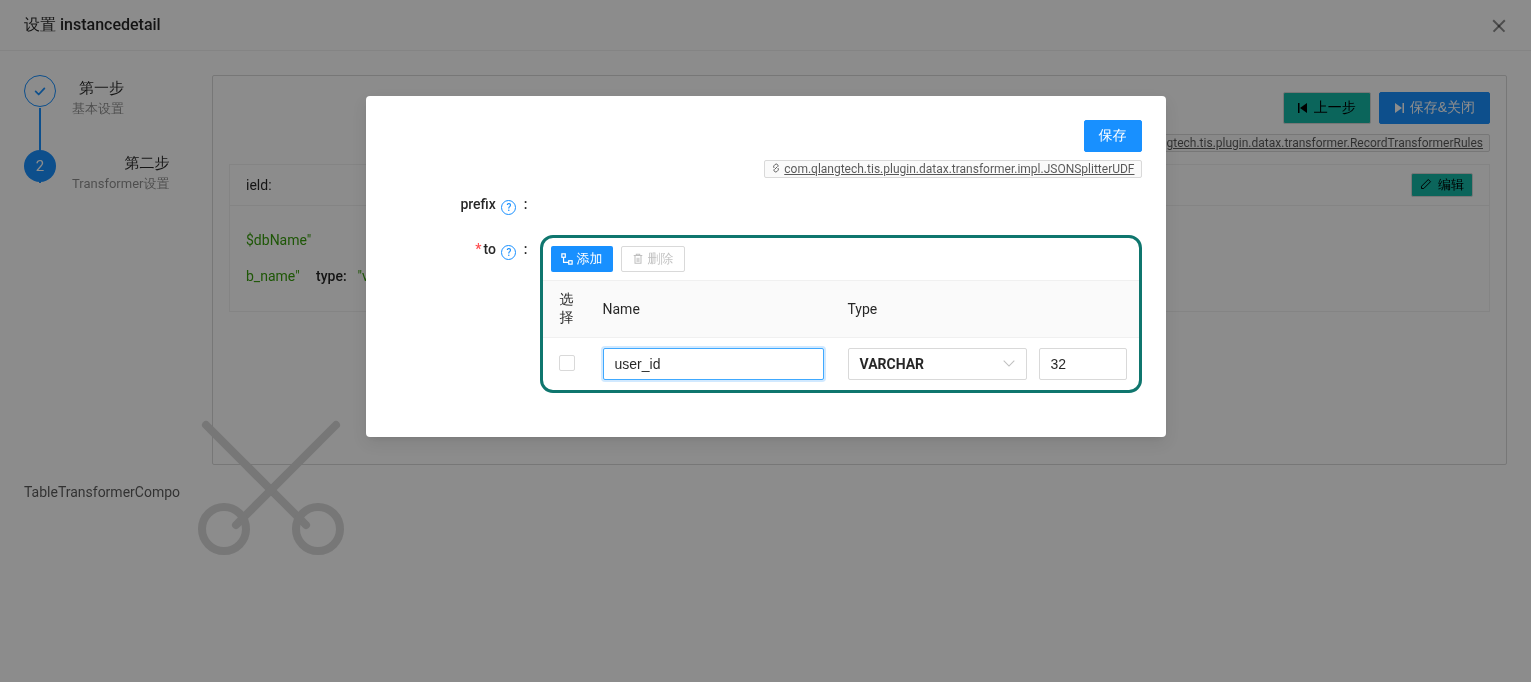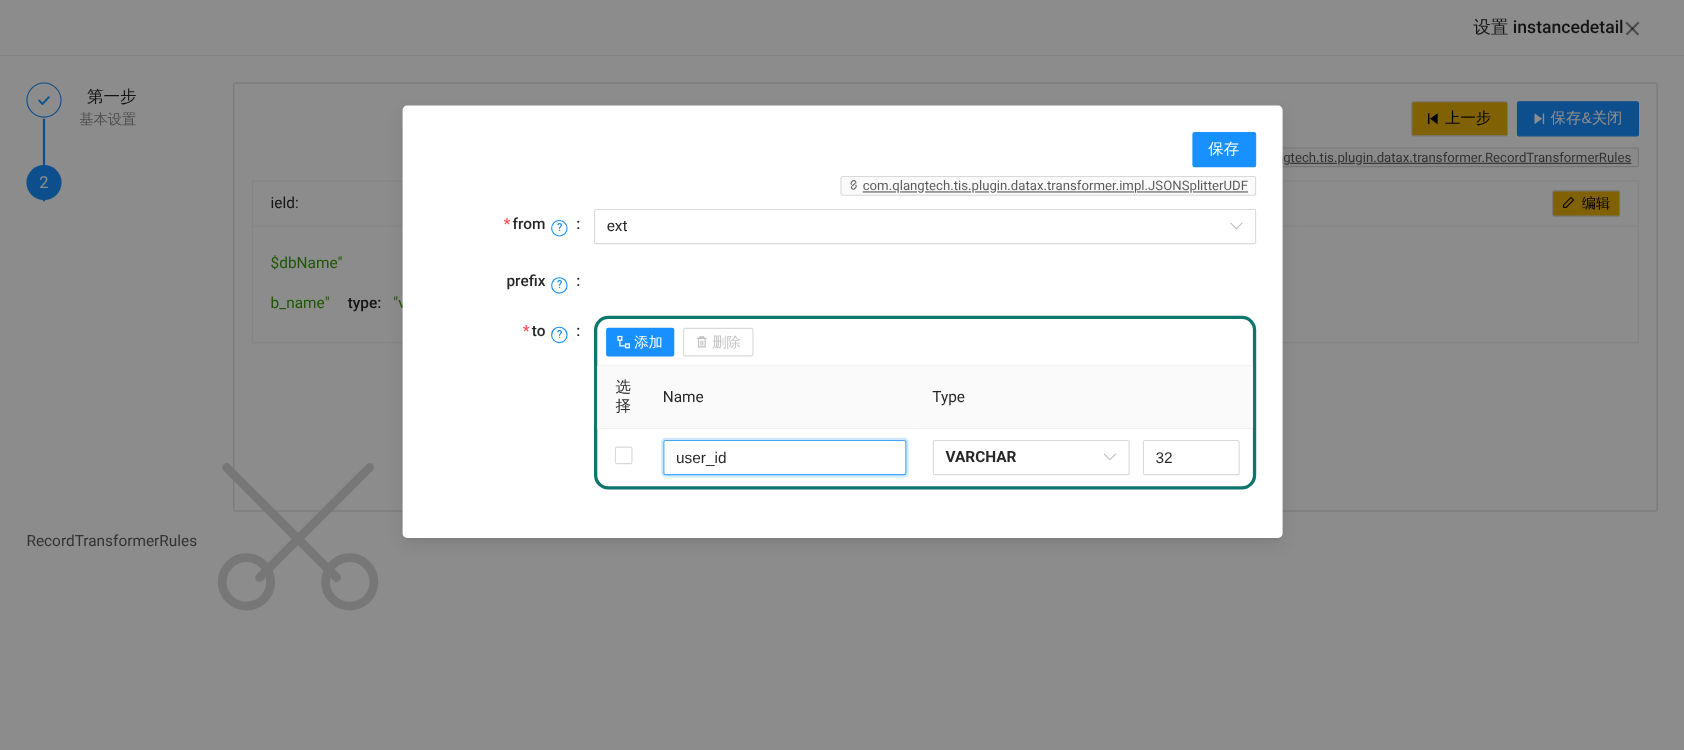--- a/index.html
+++ b/index.html
@@ -12,22 +12,22 @@
       height: 682px;
       overflow: hidden;
       position: relative;
     }
     
     .page-header {
       height: 51px;
       border-bottom: 1px solid #f0f0f0;
       display: flex;
       align-items: center;
-      justify-content: flex-end;
-      padding: 0 39px;
+      justify-content: space-between;
+      padding: 0 24px;
     }
     .page-title { font-size: 16px; font-weight: 500; }
     .close-x {
       width: 16px; height: 16px;
       cursor: pointer;
       position: relative;
       color: rgba(0,0,0,0.45);
     }
     .close-x::before, .close-x::after {
       content:'';
@@ -89,21 +89,21 @@
       height: 390px;
     }
     .main-toolbar {
       display: flex;
       justify-content: flex-end;
       gap: 8px;
       margin-bottom: 10px;
     }
     .btn {
       border: 1px solid #d9d9d9;
-      background: #eab308;
+      background: #14b8a6;
       border-radius: 2px;
       padding: 4px 14px;
       height: 32px;
       font-size: 14px;
       cursor: pointer;
       display: inline-flex;
       align-items: center;
       gap: 6px;
     }
     .btn-primary {
@@ -366,20 +366,24 @@
             <path d="M3 8.5L6.5 12L13 5" stroke="#1890ff" stroke-width="2" stroke-linecap="round" stroke-linejoin="round"></path>
           </svg>
       </div>
       <div class="step-content">
         <div class="step-title">第一步</div>
         <div class="step-desc">基本设置</div>
       </div>
     </div>
     <div class="step">
       <div class="step-icon active">2</div>
+      <div class="step-content">
+        <div class="step-title">第二步</div>
+        <div class="step-desc">Transformer设置</div>
+      </div>
     </div>
   </div>
 
   <div class="main-panel">
     <div class="main-toolbar">
       <button class="btn">
         <span><svg width="10" height="10" viewBox="0 0 10 10">
               <rect x="0" y="0" width="1.5" height="10" fill="currentColor"></rect>
               <path d="M9 0 L9 10 L2 5 Z" fill="currentColor"></path>
             </svg></span>
@@ -415,51 +419,38 @@
         <div><span class="val">$dbName"</span></div>
         <div>
           <span class="val">b_name"</span>&nbsp;&nbsp;
           <span class="kw">type:</span>&nbsp;
           <span class="val">"varchar(32)"</span>
         </div>
       </div>
     </div>
   </div>
 </div>
-<div class="footer-tag" style="position:absolute; left:24px; top:476px;">RecordTransformerRules</div>
+<div class="footer-tag" style="position:absolute; left:24px; top:476px;">TableTransformerCompo</div>
 
 <div class="backdrop"></div>
 
 <div class="modal">
   <div class="modal-body">
     <div class="modal-actions">
       <button class="btn btn-primary">保存</button>
     </div>
     <div class="modal-link-row">
       <span class="link-tag">
         <span><svg width="10" height="10" viewBox="0 0 16 16">
               <path d="M6 10 L10 6 M5 8 a3 3 0 0 1 0-4 l2-2 a3 3 0 0 1 4 4 M11 8 a3 3 0 0 1 0 4 l-2 2 a3 3 0 0 1-4-4" stroke="currentColor" stroke-width="1.5" fill="none"></path>
             </svg></span>
         <span>com.qlangtech.tis.plugin.datax.transformer.impl.JSONSplitterUDF</span>
       </span>
     </div>
 
-    <div class="form-row">
-      <div class="form-label">
-        <span class="req">*</span><span>from</span>
-        <span class="help-icon">?</span>
-        <span class="colon">:</span>
-      </div>
-      <div class="form-control">
-        <div class="select">
-          <span>ext</span>
-          <span class="chev"></span>
-        </div>
-      </div>
-    </div>
 
     <div class="form-row">
       <div class="form-label">
         <span>prefix</span>
         <span class="help-icon">?</span>
         <span class="colon">:</span>
       </div>
     </div>
 
     <div class="form-row">

